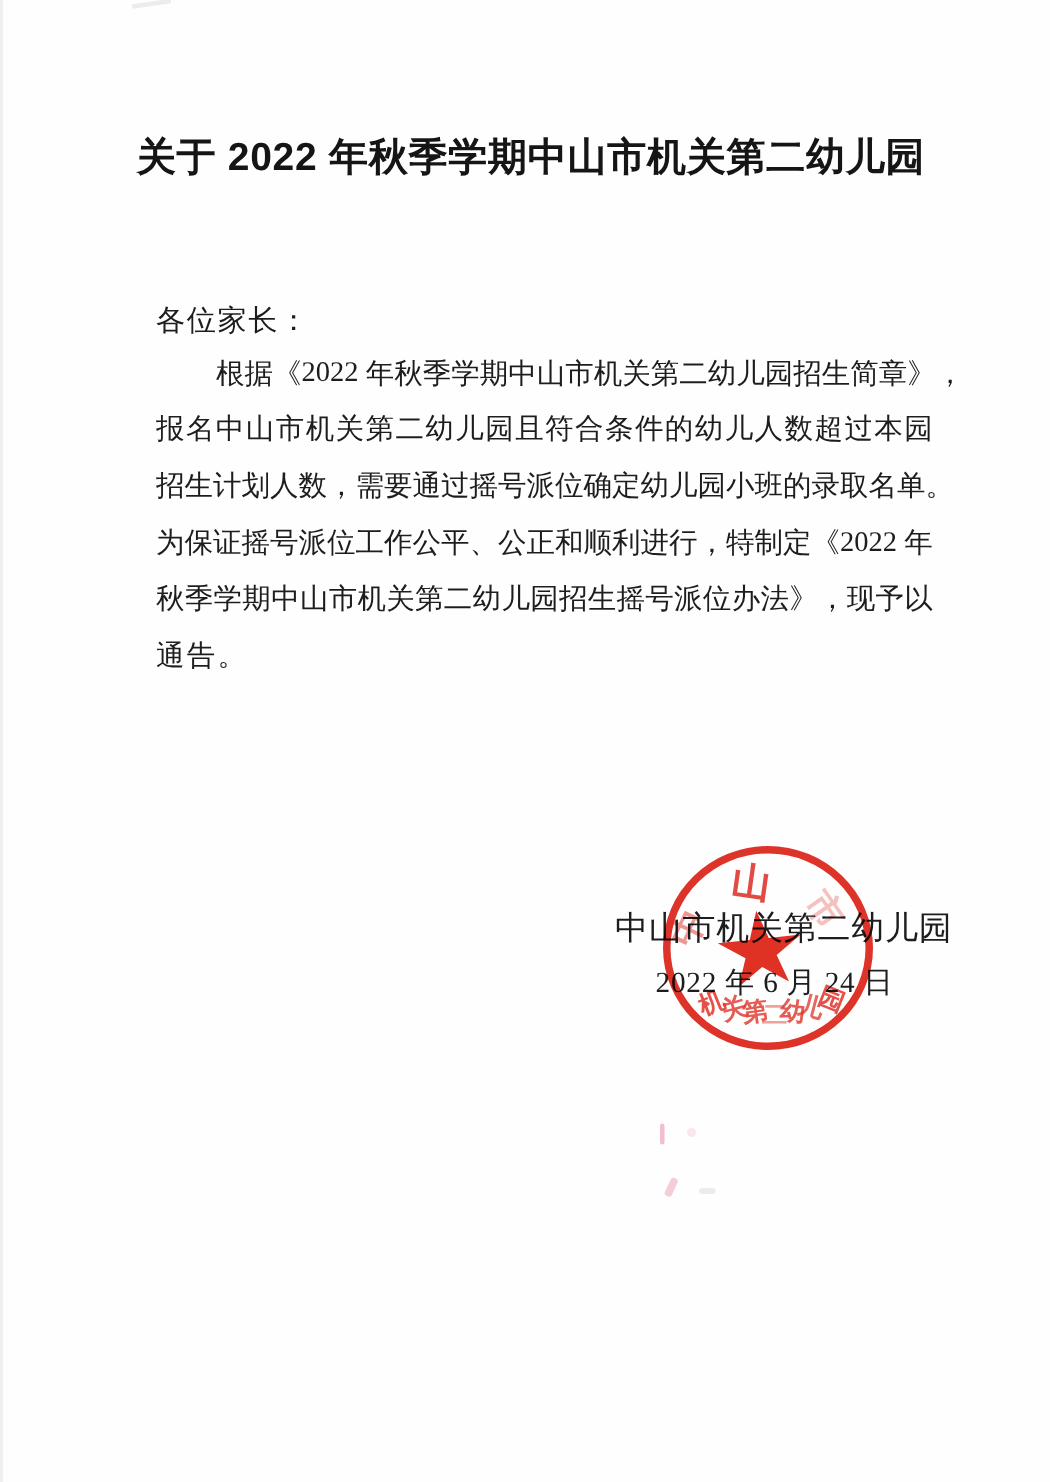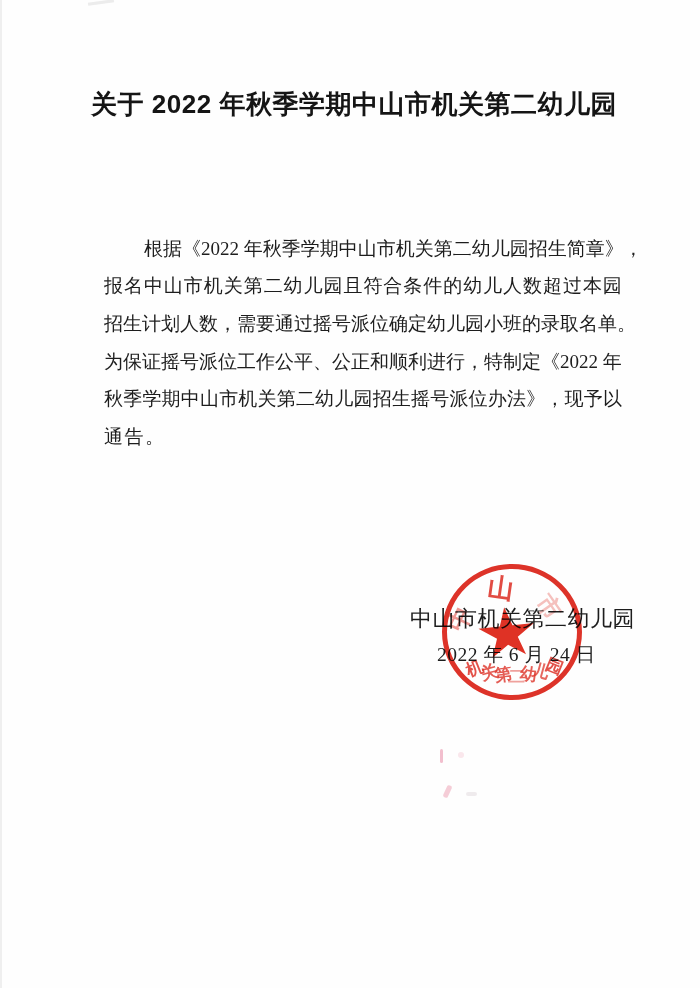--- a/index.html
+++ b/index.html
@@ -58,20 +58,21 @@
 
 <div class="page">
 
   <div class="scan-edge"></div>
   <div class="scan-corner"></div>
 
   <h1 class="title">
     <div>关于 2022 年秋季学期中山市机关第二幼儿园</div>
   </h1>
 
+  <div class="salutation">各位家长：</div>
 
   <div class="body-block">
     <div class="bline indent">
         <span>根</span>
         <span>据</span>
         <span>《</span>
         <span>2022 </span>
         <span>年</span>
         <span>秋</span>
         <span>季</span>

